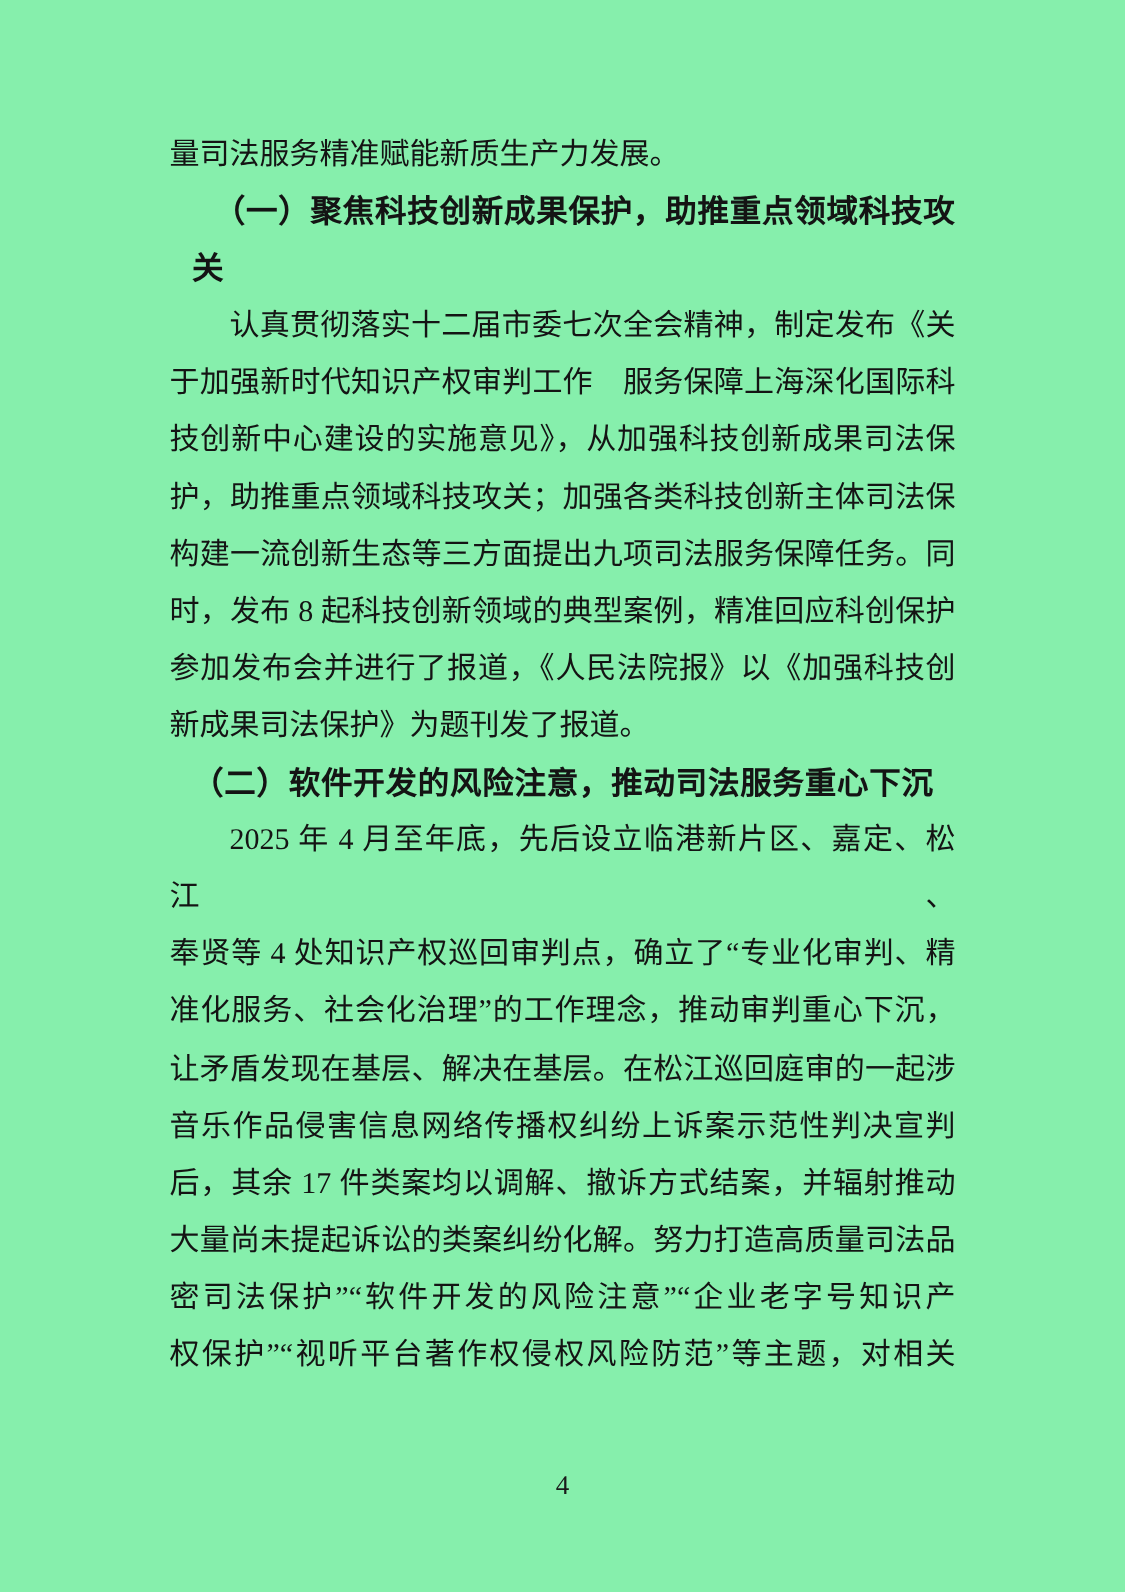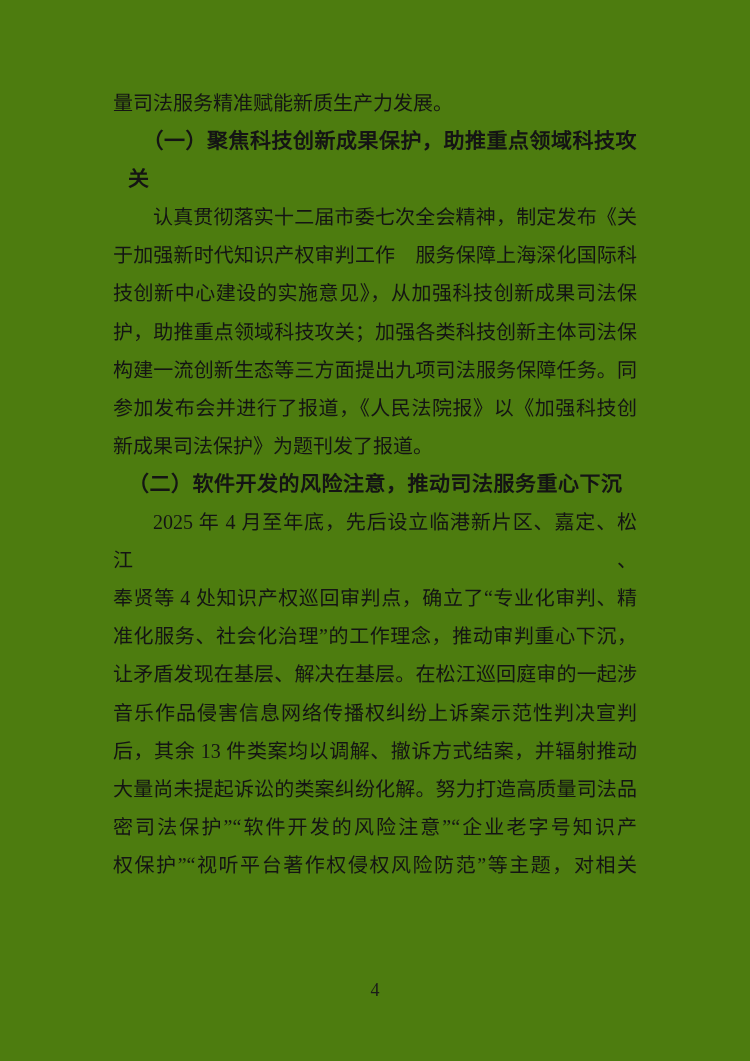--- a/index.html
+++ b/index.html
@@ -7,21 +7,21 @@
     padding: 0;
     width: 750px;
     height: 1061px;
     overflow: hidden;
     background: #ffffff;
   }
   .page {
     position: relative;
     width: 750px;
     height: 1061px;
-    background: #4d7c0f;
+    background: #86efac;
     color: #141414;
     font-family: "Liberation Serif", "DejaVu Serif", serif;
   }
   .text-block {
     position: absolute;
     left: 113px;
     top: 84px;
     width: 524px;
     font-size: 20px;
     line-height: 38.1px;
@@ -62,27 +62,28 @@
 
 <div class="page">
   <div class="text-block">
     <div class="line last">量司法服务精准赋能新质生产力发展。</div>
     <div class="line heading">（一）聚焦科技创新成果保护，助推重点领域科技攻关</div>
     <div class="line first">认真贯彻落实十二届市委七次全会精神，制定发布《关</div>
     <div class="line">于加强新时代知识产权审判工作　服务保障上海深化国际科</div>
     <div class="line">技创新中心建设的实施意见》，从加强科技创新成果司法保</div>
     <div class="line">护，助推重点领域科技攻关；加强各类科技创新主体司法保</div>
     <div class="line">构建一流创新生态等三方面提出九项司法服务保障任务。同</div>
+    <div class="line">时，发布 8 起科技创新领域的典型案例，精准回应科创保护</div>
     <div class="line">参加发布会并进行了报道，《人民法院报》以《加强科技创</div>
     <div class="line last">新成果司法保护》为题刊发了报道。</div>
     <div class="line heading">（二）软件开发的风险注意，推动司法服务重心下沉</div>
     <div class="line first">2025 年 4 月至年底，先后设立临港新片区、嘉定、松江、</div>
     <div class="line">奉贤等 4 处知识产权巡回审判点，确立了“专业化审判、精</div>
     <div class="line">准化服务、社会化治理”的工作理念，推动审判重心下沉，</div>
     <div class="line">让矛盾发现在基层、解决在基层。在松江巡回庭审的一起涉</div>
     <div class="line">音乐作品侵害信息网络传播权纠纷上诉案示范性判决宣判</div>
-    <div class="line">后，其余 13 件类案均以调解、撤诉方式结案，并辐射推动</div>
+    <div class="line">后，其余 17 件类案均以调解、撤诉方式结案，并辐射推动</div>
     <div class="line">大量尚未提起诉讼的类案纠纷化解。努力打造高质量司法品</div>
     <div class="line">密司法保护”“软件开发的风险注意”“企业老字号知识产</div>
     <div class="line">权保护”“视听平台著作权侵权风险防范”等主题，对相关</div>
   </div>
   <div class="footer">4</div>
 </div>
 
 </body></html>

